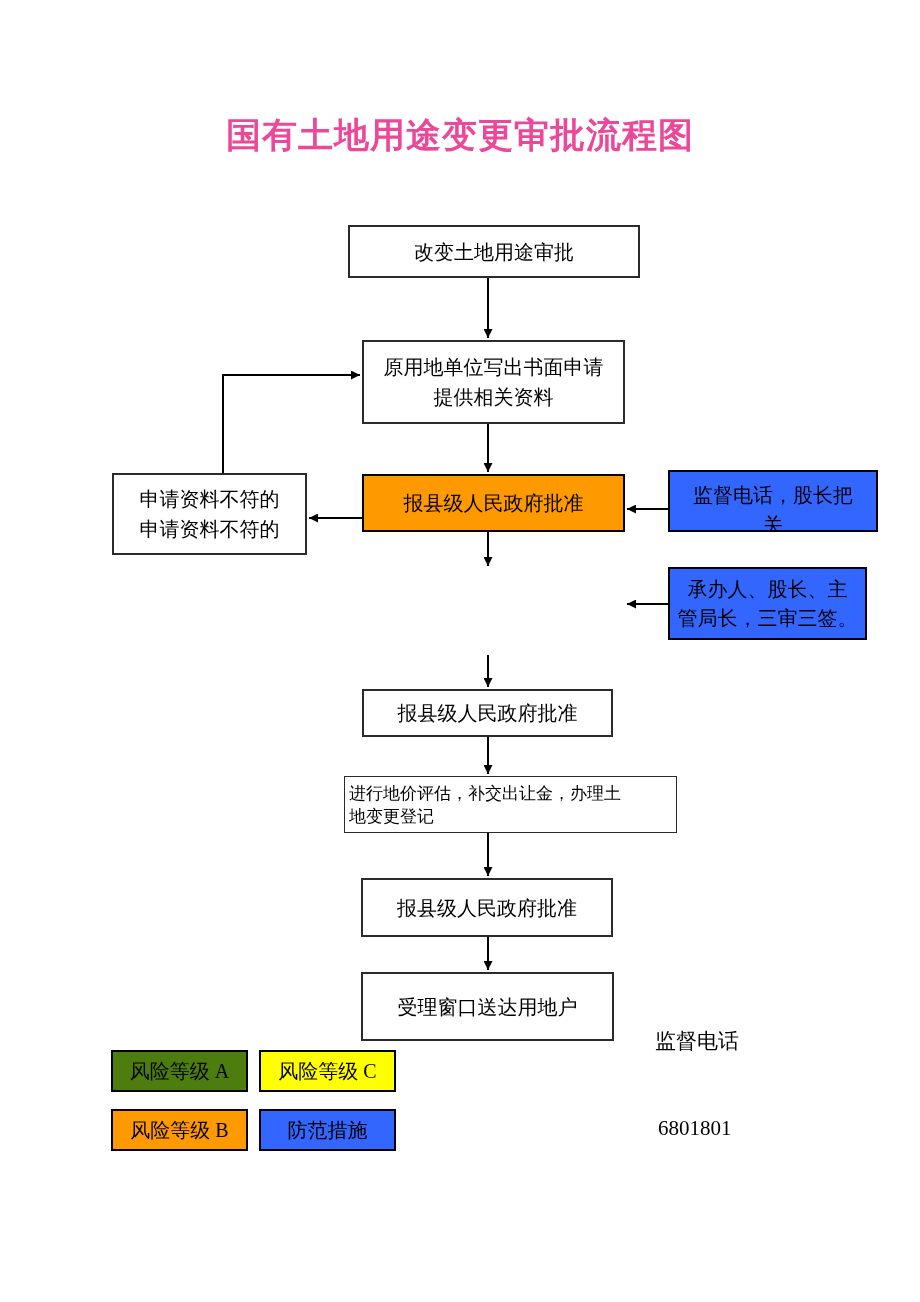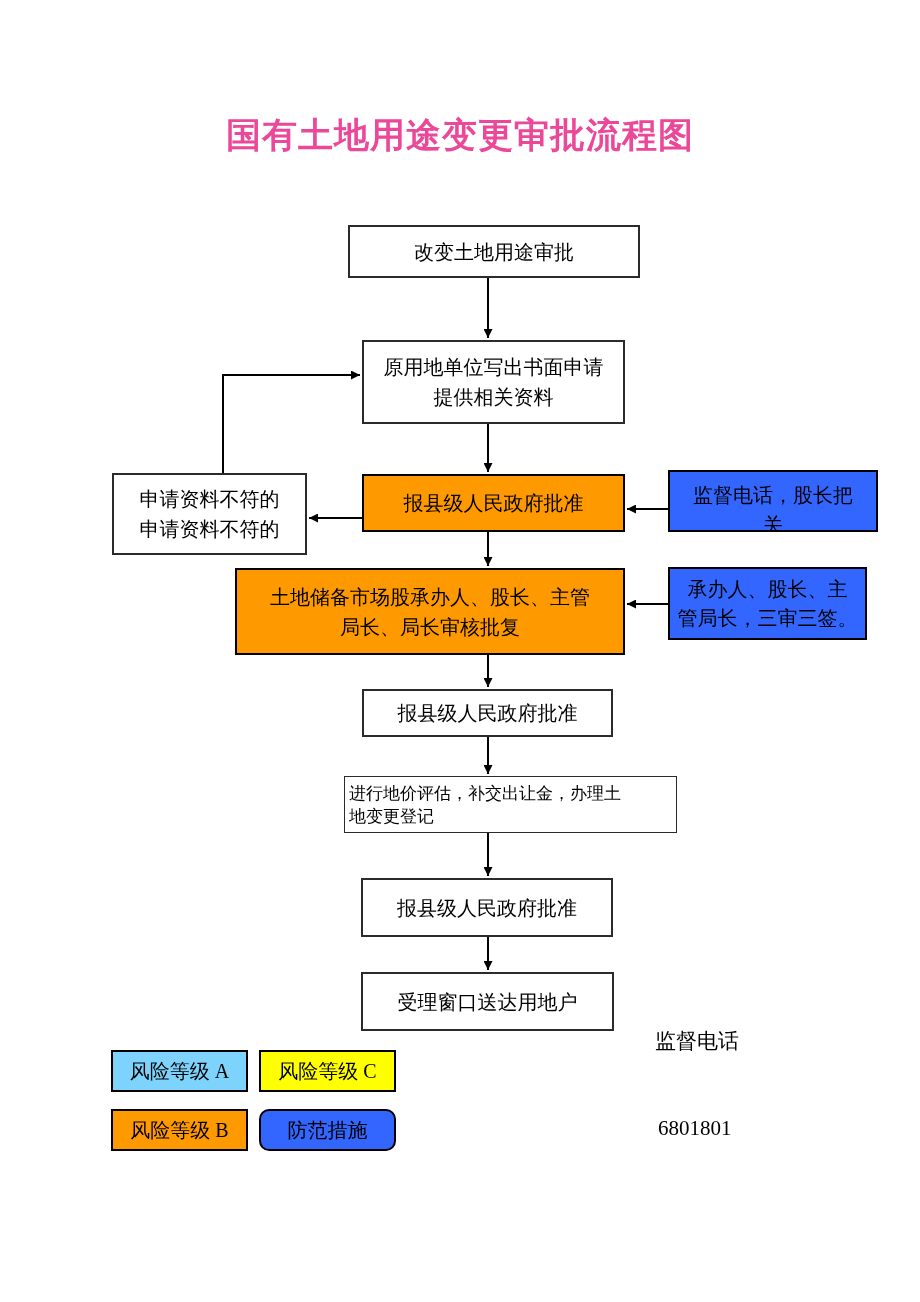--- a/index.html
+++ b/index.html
@@ -56,37 +56,37 @@
   .n-staff   { left: 668px; top: 470px; width: 210px; height: 62px; background: #3366FF;
                justify-content: flex-start; padding-top: 8px; line-height: 30px; overflow: hidden; }
   .n-notice  { left: 112px; top: 473px; width: 195px; height: 82px; border-color: #2b2b2b; }
   .n-review  { left: 235px; top: 568px; width: 390px; height: 87px; background: #FF9900; }
   .n-sign    { left: 668px; top: 567px; width: 199px; height: 73px; background: #3366FF; line-height: 1.45; }
   .n-gov1    { left: 362px; top: 689px; width: 251px; height: 48px; border-color: #2b2b2b; }
   .n-eval    { left: 320px; top: 776px; width: 333px; height: 57px; border-width: 1px;
                align-items: flex-start; justify-content: flex-start; text-align: left;
                font-size: 17px; line-height: 23px; padding: 5px 4px; border-color: #2b2b2b; margin-left: 24px; }
   .n-gov2    { left: 361px; top: 878px; width: 252px; height: 59px; border-color: #2b2b2b; }
-  .n-deliver { left: 361px; top: 972px; width: 253px; height: 59px; border-color: #2b2b2b; }
+  .n-deliver { left: 361px; top: 972px; width: 253px; height: 69px; border-color: #2b2b2b; }
   .legend-box {
     position: absolute;
     box-sizing: border-box;
     width: 137px;
     height: 42px;
     border: 2px solid #000000;
     display: flex;
     align-items: center;
     justify-content: center;
     font-size: 20px;
     color: #000000;
   }
-  .lg-a { left: 111px; top: 1050px; background: #7dd3fc; }
+  .lg-a { left: 111px; top: 1050px; background: #4d7c0f; }
   .lg-c { left: 259px; top: 1050px; background: #FFFF00; }
   .lg-b { left: 111px; top: 1109px; background: #FF9900; }
-  .lg-m { left: 259px; top: 1109px; background: #3366FF; border-radius: 10px; }
+  .lg-m { left: 259px; top: 1109px; background: #3366FF; }
   .supervision-label {
     position: absolute;
     left: 655px;
     top: 1027px;
     font-size: 21px;
   }
   .supervision-phone {
     position: absolute;
     left: 658px;
     top: 1116px;
@@ -137,24 +137,20 @@
   <div class="node n-staff">
     <span>监督电话，股长把</span>
     <span>关</span>
   </div>
 
   <div class="node n-notice">
     <span>申请资料不符的</span>
     <span>申请资料不符的</span>
   </div>
 
-  <div class="node n-review">
-    <span>土地储备市场股承办人、股长、主管</span>
-    <span>局长、局长审核批复</span>
-  </div>
 
   <div class="node n-sign">
     <span>承办人、股长、主</span>
     <span>管局长，三审三签。</span>
   </div>
 
   <div class="node n-gov1">
     <span>报县级人民政府批准</span>
   </div>
 

